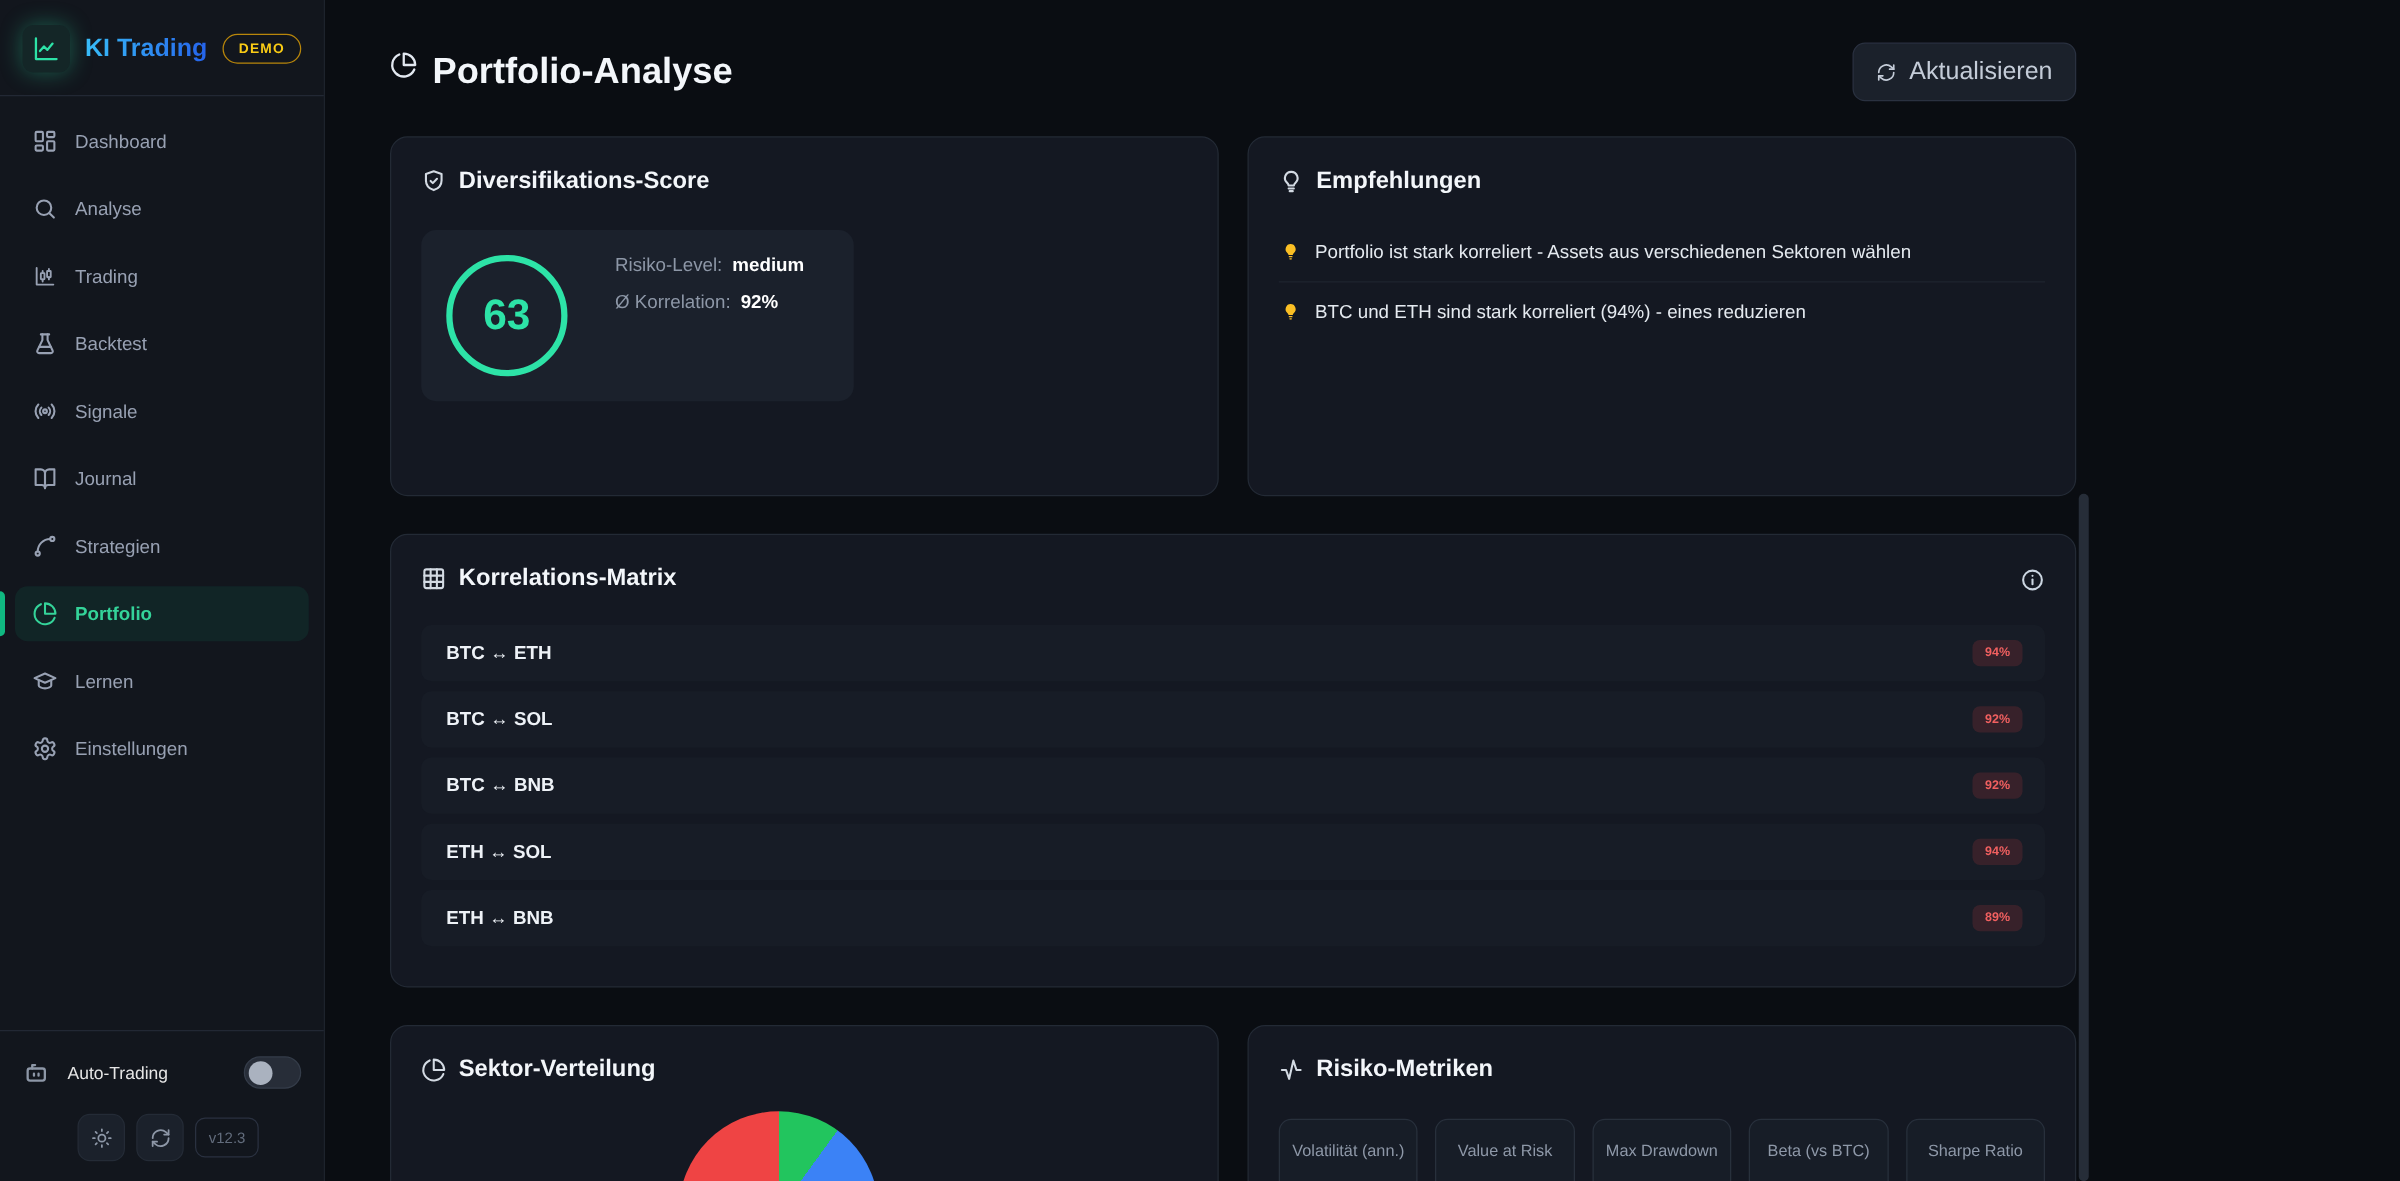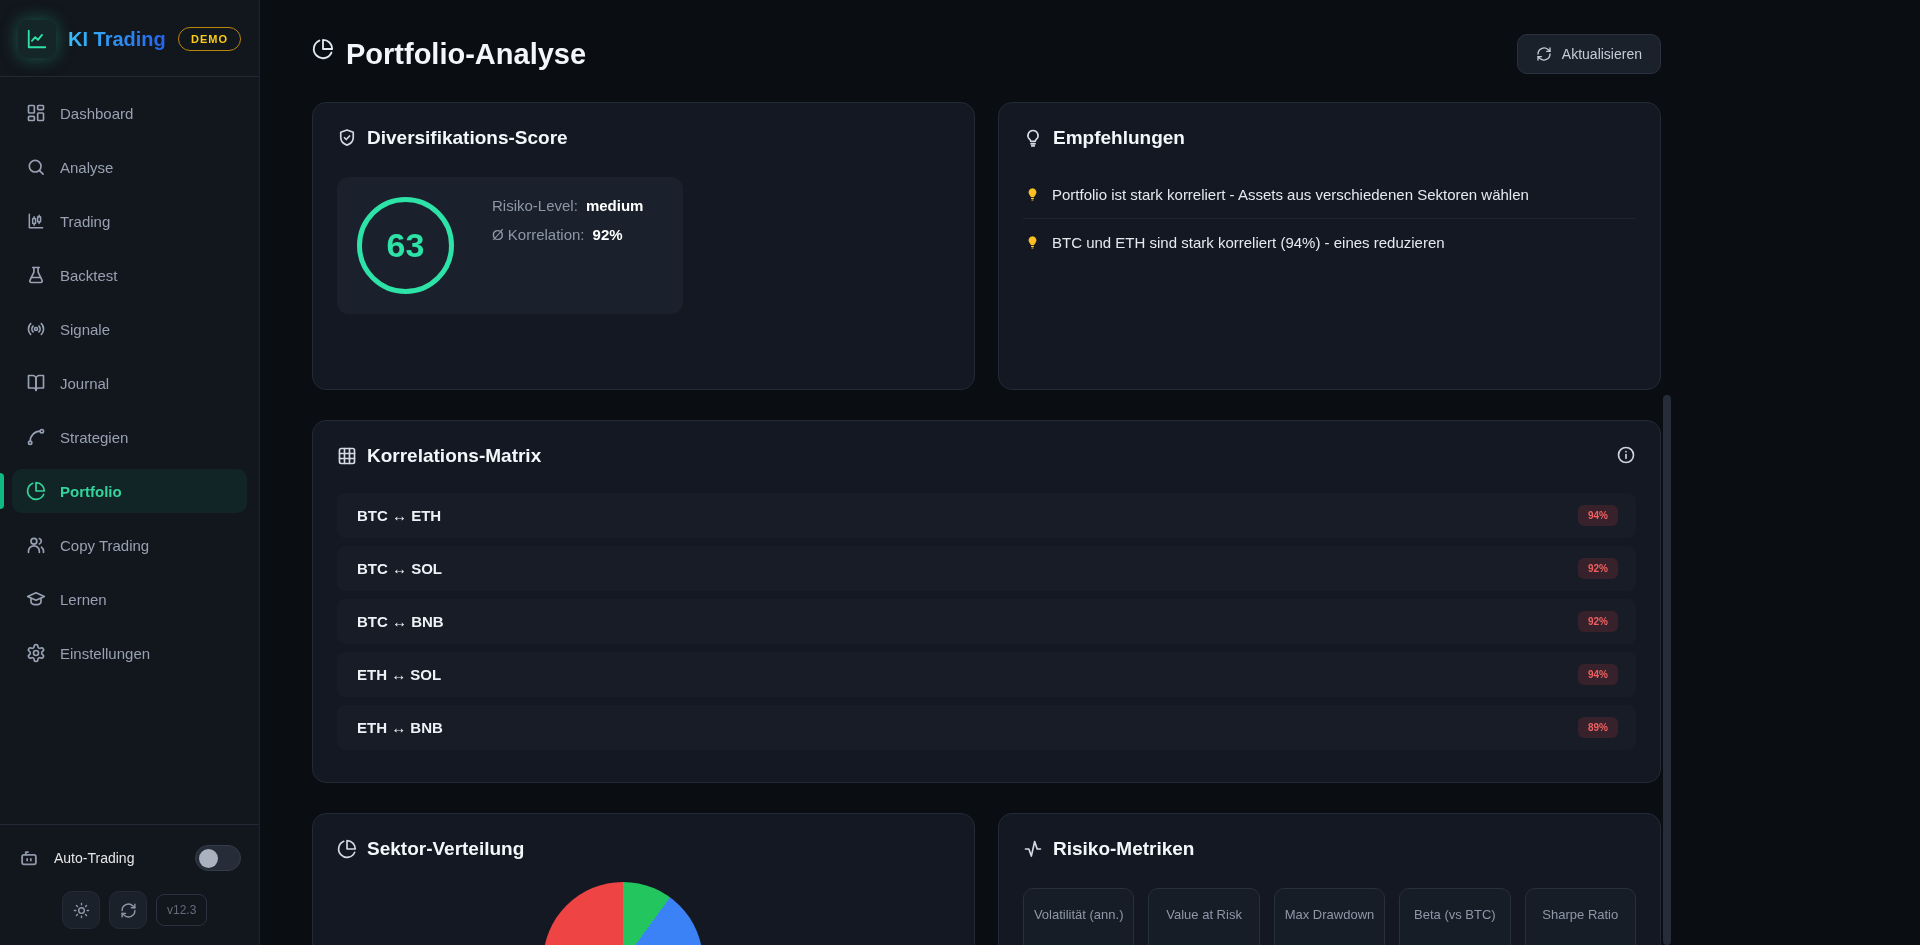--- a/index.html
+++ b/index.html
@@ -43,21 +43,21 @@
   .sq-btn svg { width:17px; height:17px; }
   .ver-badge { font-size:12px; color:#626c7c; border:1px solid #2a3140; border-radius:8px;
                padding:8px 10px; }
 
   
   main { flex:1; padding:34px 61px 0 52px; overflow:hidden; }
   .page-header { display:flex; align-items:center; justify-content:space-between; margin-bottom:28px; }
   .page-title { display:flex; align-items:flex-start; gap:12px; font-size:29px; font-weight:800; color:#f3f6fa; }
   .page-title svg { width:22px; height:22px; color:#e2e8f0; }
   .refresh-btn { display:flex; align-items:center; gap:10px; background:#1b212b; border:1px solid #2a3140;
-                 border-radius:10px; padding:11px 18px; font-size:14px; color:#c4ccd8; cursor:pointer; }
+                 border-radius:10px; padding:11px 18px; font-size:20px; color:#c4ccd8; cursor:pointer; }
   .refresh-btn svg { width:16px; height:16px; }
 
   .grid-2 { display:grid; grid-template-columns:1fr 1fr; gap:23px; margin-bottom:30px; }
   .card { background:#141822; border:1px solid #232a35; border-radius:14px; padding:24px; }
   .card-title { display:flex; align-items:center; gap:10px; font-size:19px; font-weight:bold; color:#f3f6fa; }
   .card-title svg { width:20px; height:20px; color:#d3dae3; flex-shrink:0; }
 
   
   .card-score { height:288px; }
   .score-panel { display:inline-flex; align-items:flex-start; gap:38px; background:#1b212c;
@@ -72,21 +72,21 @@
 
   
   .card-reco { height:288px; }
   .reco-list { margin-top:22px; }
   .reco-item { display:flex; align-items:center; gap:12px; padding:15px 2px; font-size:15px; color:#e5eaf0; }
   .reco-item + .reco-item { border-top:1px solid rgba(148,163,184,.09); }
   .reco-item svg { width:15px; height:15px; flex-shrink:0; }
 
   
   .card-matrix { margin-bottom:30px; }
-  .matrix-head { display:flex; align-items:flex-start; justify-content:space-between; }
+  .matrix-head { display:flex; align-items:flex-end; justify-content:space-between; }
   .info-icon { color:#cbd5e1; width:20px; height:20px; cursor:pointer; }
   .matrix-rows { margin-top:26px; }
   .matrix-row { display:flex; align-items:center; justify-content:space-between; background:#171c26;
                 border-radius:8px; height:45px; padding:0 18px 0 20px; margin-bottom:8px; }
   .pair { font-size:15px; font-weight:bold; color:#eef2f7; }
   .corr-badge { background:rgba(239,68,68,.15); color:#f16060; font-size:10px; font-weight:bold;
                 padding:5px 10px; border-radius:6px; }
 
   
   .card-sector { height:260px; position:relative; overflow:hidden; }
@@ -179,29 +179,20 @@
             <path d="M5 17A12 12 0 0 1 17 5"></path>
           </svg>
         <span>Strategien</span>
       </div>
       <div class="nav-item active">
         <svg viewBox="0 0 24 24" fill="none" stroke="currentColor" stroke-width="2" stroke-linecap="round" stroke-linejoin="round">
             <path d="M21.2 15.9A10 10 0 1 1 8.1 2.8"></path>
             <path d="M22 12A10 10 0 0 0 12 2v10z"></path>
           </svg>
         <span>Portfolio</span>
-      </div>
-      <div class="nav-item">
-        <svg viewBox="0 0 24 24" fill="none" stroke="currentColor" stroke-width="2" stroke-linecap="round" stroke-linejoin="round">
-            <circle cx="9.5" cy="7.5" r="3.5"></circle>
-            <path d="M3 21v-1.5a6.5 6.5 0 0 1 13 0V21"></path>
-            <path d="M16 4.2a3.5 3.5 0 0 1 0 6.6"></path>
-            <path d="M18.5 14.6a6.5 6.5 0 0 1 2.5 4.9V21"></path>
-          </svg>
-        <span>Copy Trading</span>
       </div>
       <div class="nav-item">
         <svg viewBox="0 0 24 24" fill="none" stroke="currentColor" stroke-width="2" stroke-linecap="round" stroke-linejoin="round">
             <path d="m2 9 10-4.5L22 9l-10 4.5z"></path>
             <path d="M6 11.3V16c0 1.3 2.7 2.8 6 2.8s6-1.5 6-2.8v-4.7"></path>
           </svg>
         <span>Lernen</span>
       </div>
       <div class="nav-item">
         <svg viewBox="0 0 24 24" fill="none" stroke="currentColor" stroke-width="2" stroke-linecap="round" stroke-linejoin="round">

